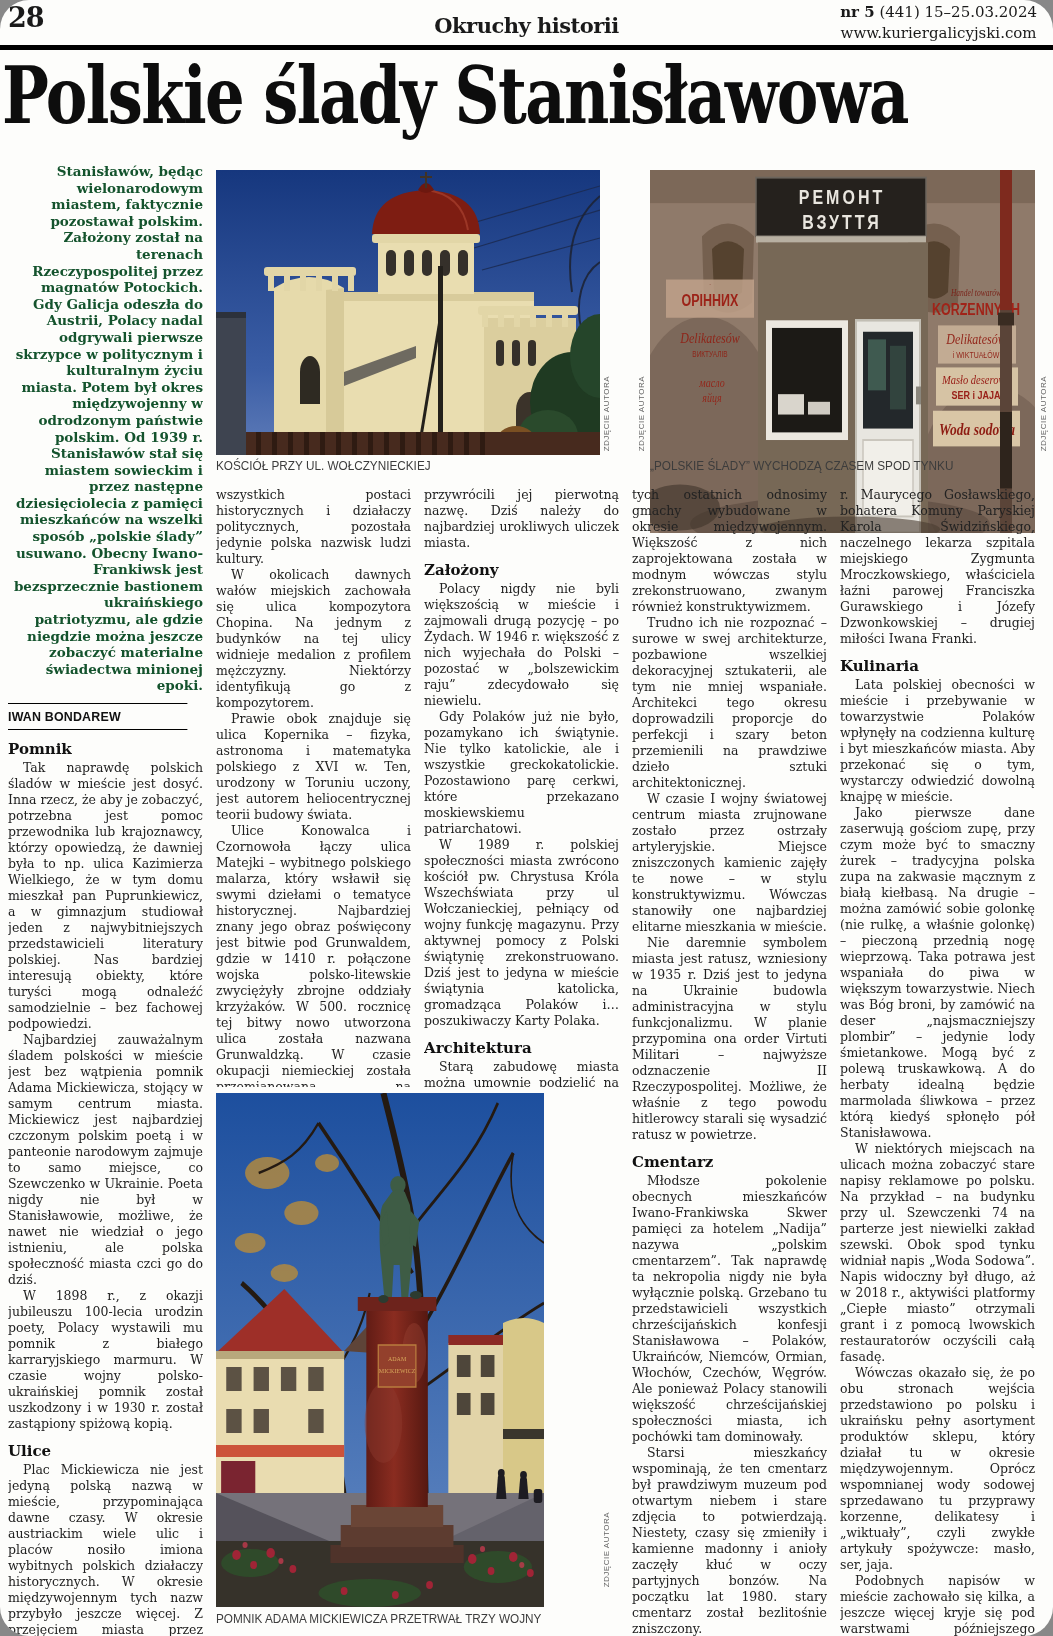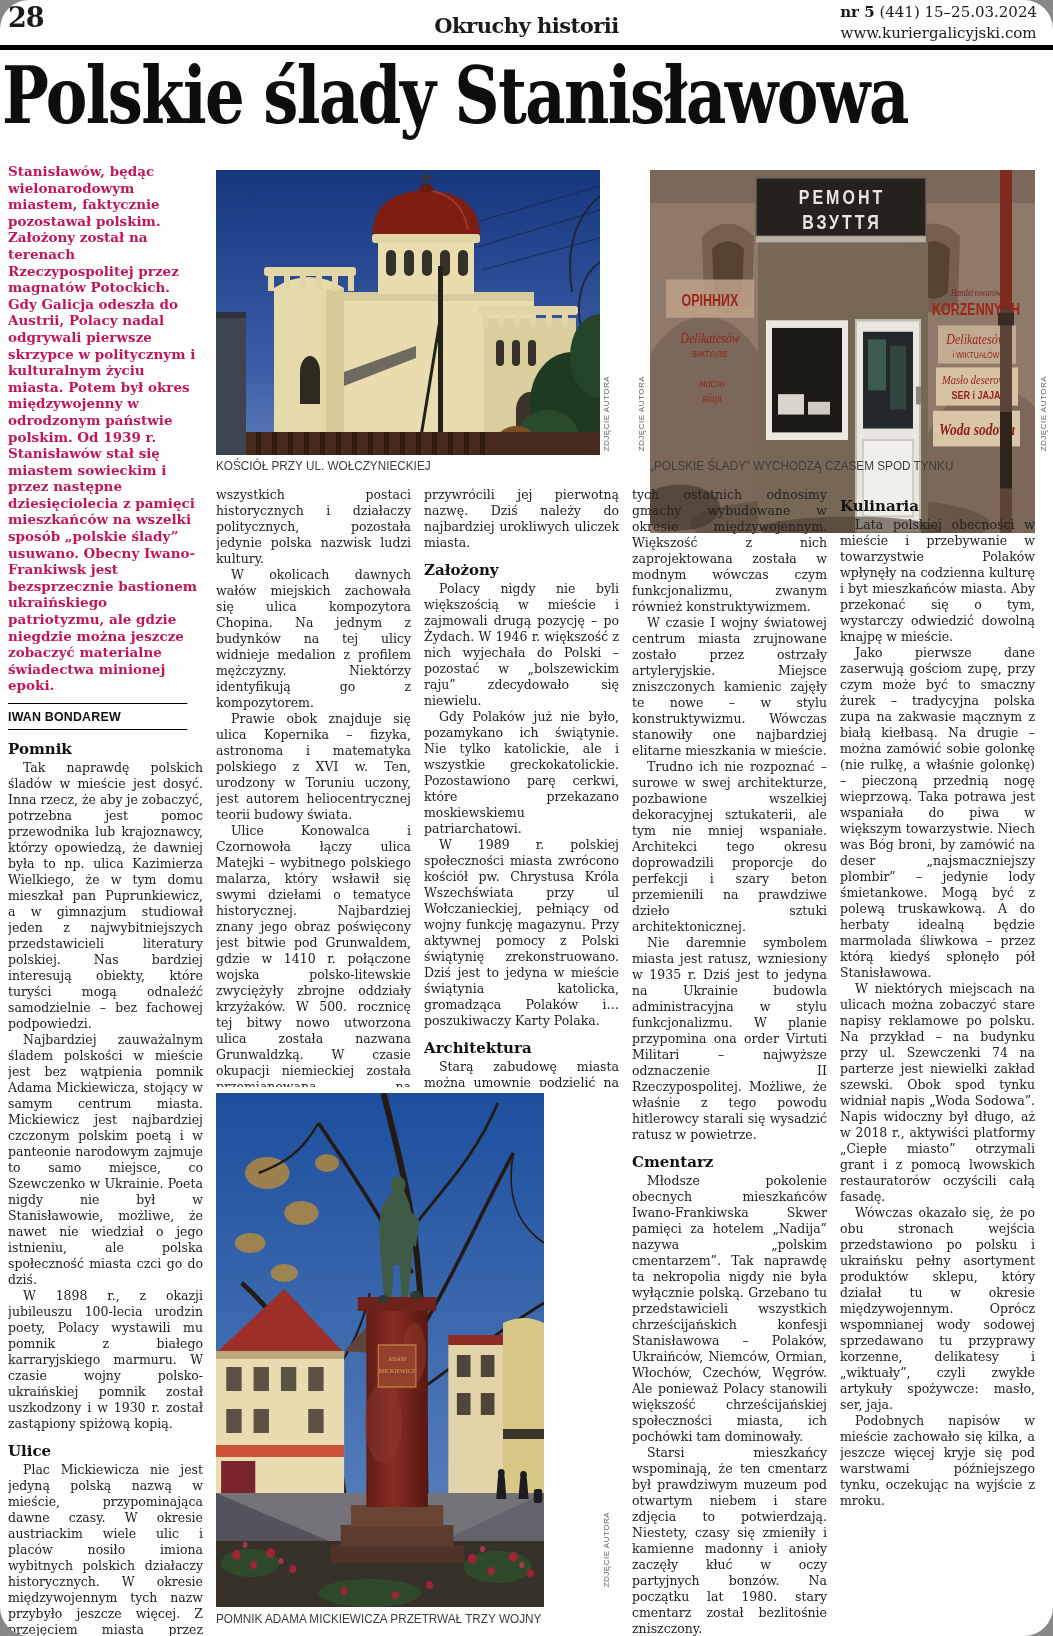--- a/index.html
+++ b/index.html
@@ -12,21 +12,21 @@
   .hdr-right { position:absolute; right:16px; top:2px; text-align:center; font-size:15px; line-height:21px; }
   .hdr-right .b { font-weight:bold; }
   .hdr-rule { position:absolute; left:0; top:45px; width:1053px; height:5px; background:#000; }
   .title { position:absolute; left:2px; top:50px; font-size:78px; line-height:92px; font-weight:bold;
            letter-spacing:-2px; white-space:nowrap; transform:scaleX(.8); transform-origin:0 0; color:#0d0d0d; }
   
   .col { position:absolute; width:195px; overflow:hidden; text-align:justify;
          font-size:12.5px; line-height:16px; color:#222; }
   .col p { text-indent:15px; }
   .col p.ni { text-indent:0; }
-  .lead { font-size:13.5px; line-height:16.6px; font-weight:bold; text-align:left; color:#be185d; }
+  .lead { font-size:13.5px; line-height:16.6px; font-weight:bold; text-align:right; color:#14532d; }
   .byline { font-family:"Liberation Sans", sans-serif; font-weight:bold; font-size:13.5px; letter-spacing:.2px;
             border-top:1.5px solid #000; border-bottom:1.5px solid #000; padding:5px 0 4px; margin:9px 0 10px;
             text-align:left; color:#111; transform:scaleX(.92); transform-origin:0 50%; }
   .h2 { font-size:15px; font-weight:bold; margin:11px 0 3px; text-align:left; color:#111; }
   
   .photo { position:absolute; overflow:hidden; background:#345; }
   .photo svg { display:block; width:100%; height:100%; }
   .caption { position:absolute; font-family:"Liberation Sans", sans-serif; font-size:12.5px; color:#3c3c3c;
              white-space:nowrap; transform:scaleX(.94); transform-origin:0 0; letter-spacing:0; }
   .credit { position:absolute; font-family:"Liberation Sans", sans-serif; font-size:8px; color:#666;
@@ -377,31 +377,32 @@
     <p class="ni">przywrócili jej pierwotną nazwę. Dziś należy do najbardziej urokliwych uliczek miasta.</p>
     <h3 class="h2">Założony</h3>
     <p>Polacy nigdy nie byli większością w mieście i zajmowali drugą pozycję – po Żydach. W 1946 r. większość z nich wyjechała do Polski – pozostać w „bolszewickim raju” zdecydowało się niewielu.</p>
     <p>Gdy Polaków już nie było, pozamykano ich świątynie. Nie tylko katolickie, ale i wszystkie greckokatolickie. Pozostawiono parę cerkwi, które przekazano moskiewskiemu patriarchatowi.</p>
     <p>W 1989 r. polskiej społeczności miasta zwrócono kościół pw. Chrystusa Króla Wszechświata przy ul Wołczanieckiej, pełniący od wojny funkcję magazynu. Przy aktywnej pomocy z Polski świątynię zrekonstruowano. Dziś jest to jedyna w mieście świątynia katolicka, gromadząca Polaków i… poszukiwaczy Karty Polaka.</p>
     <h3 class="h2">Architektura</h3>
     <p>Starą zabudowę miasta można umownie podzielić na budynki austriackie i polskie. Do</p>
   </div>
 
   <div class="col" style="left:632px;top:487px;height:1149px">
-    <p class="ni">tych ostatnich odnosimy gmachy wybudowane w okresie międzywojennym. Większość z nich zaprojektowana została w modnym wówczas czym funkcjonalizmu, zwanym również konstruktywizmem.</p>
+    <p class="ni">tych ostatnich odnosimy gmachy wybudowane w okresie międzywojennym. Większość z nich zaprojektowana została w modnym wówczas stylu zrekonstruowano, zwanym również konstruktywizmem.</p>
+    <p>Trudno ich nie rozpoznać – surowe w swej architekturze, pozbawione wszelkiej dekoracyjnej sztukaterii, ale tym nie mniej wspaniałe. Architekci tego okresu doprowadzili proporcje do perfekcji i szary beton przemienili na prawdziwe dzieło sztuki architektonicznej.</p>
     <p>W czasie I wojny światowej centrum miasta zrujnowane zostało przez ostrzały artyleryjskie. Miejsce zniszczonych kamienic zajęły te nowe – w stylu konstruktywizmu. Wówczas stanowiły one najbardziej elitarne mieszkania w mieście.</p>
-    <p>Trudno ich nie rozpoznać – surowe w swej architekturze, pozbawione wszelkiej dekoracyjnej sztukaterii, ale tym nie mniej wspaniałe. Architekci tego okresu doprowadzili proporcje do perfekcji i szary beton przemienili na prawdziwe dzieło sztuki architektonicznej.</p>
     <p>Nie daremnie symbolem miasta jest ratusz, wzniesiony w 1935 r. Dziś jest to jedyna na Ukrainie budowla administracyjna w stylu funkcjonalizmu. W planie przypomina ona order Virtuti Militari – najwyższe odznaczenie II Rzeczypospolitej. Możliwe, że właśnie z tego powodu hitlerowcy starali się wysadzić ratusz w powietrze.</p>
     <h3 class="h2">Cmentarz</h3>
     <p>Młodsze pokolenie obecnych mieszkańców Iwano-Frankiwska Skwer pamięci za hotelem „Nadija” nazywa „polskim cmentarzem”. Tak naprawdę ta nekropolia nigdy nie była wyłącznie polską. Grzebano tu przedstawicieli wszystkich chrześcijańskich konfesji Stanisławowa – Polaków, Ukraińców, Niemców, Ormian, Włochów, Czechów, Węgrów. Ale ponieważ Polacy stanowili większość chrześcijańskiej społeczności miasta, ich pochówki tam dominowały.</p>
     <p>Starsi mieszkańcy wspominają, że ten cmentarz był prawdziwym muzeum pod otwartym niebem i stare zdjęcia to potwierdzają. Niestety, czasy się zmieniły i kamienne madonny i anioły zaczęły kłuć w oczy partyjnych bonzów. Na początku lat 1980. stary cmentarz został bezlitośnie zniszczony.</p>
 
   </div>
 
   <div class="col" style="left:840px;top:487px;height:1149px">
+    <p class="ni">r. Maurycego Gosławskiego, bohatera Komuny Paryskiej Karola Świdzińskiego, naczelnego lekarza szpitala miejskiego Zygmunta Mroczkowskiego, właściciela łaźni parowej Franciszka Gurawskiego i Józefy Dzwonkowskiej – drugiej miłości Iwana Franki.</p>
     <h3 class="h2">Kulinaria</h3>
     <p>Lata polskiej obecności w mieście i przebywanie w towarzystwie Polaków wpłynęły na codzienna kulturę i byt mieszkańców miasta. Aby przekonać się o tym, wystarczy odwiedzić dowolną knajpę w mieście.</p>
     <p>Jako pierwsze dane zaserwują gościom zupę, przy czym może być to smaczny żurek – tradycyjna polska zupa na zakwasie mącznym z białą kiełbasą. Na drugie – można zamówić sobie golonkę (nie rulkę, a właśnie golonkę) – pieczoną przednią nogę wieprzową. Taka potrawa jest wspaniała do piwa w większym towarzystwie. Niech was Bóg broni, by zamówić na deser „najsmaczniejszy plombir” – jedynie lody śmietankowe. Mogą być z polewą truskawkową. A do herbaty idealną będzie marmolada śliwkowa – przez którą kiedyś spłonęło pół Stanisławowa.</p>
     <p>W niektórych miejscach na ulicach można zobaczyć stare napisy reklamowe po polsku. Na przykład – na budynku przy ul. Szewczenki 74 na parterze jest niewielki zakład szewski. Obok spod tynku widniał napis „Woda Sodowa”. Napis widoczny był długo, aż w 2018 r., aktywiści platformy „Ciepłe miasto” otrzymali grant i z pomocą lwowskich restauratorów oczyścili całą fasadę.</p>
     <p>Wówczas okazało się, że po obu stronach wejścia przedstawiono po polsku i ukraińsku pełny asortyment produktów sklepu, który działał tu w okresie międzywojennym. Oprócz wspomnianej wody sodowej sprzedawano tu przyprawy korzenne, delikatesy i „wiktuały”, czyli zwykłe artykuły spożywcze: masło, ser, jaja.</p>
     <p>Podobnych napisów w mieście zachowało się kilka, a jeszcze więcej kryje się pod warstwami późniejszego tynku, oczekując na wyjście z mroku.</p>
   </div>
 
 </div>
 

